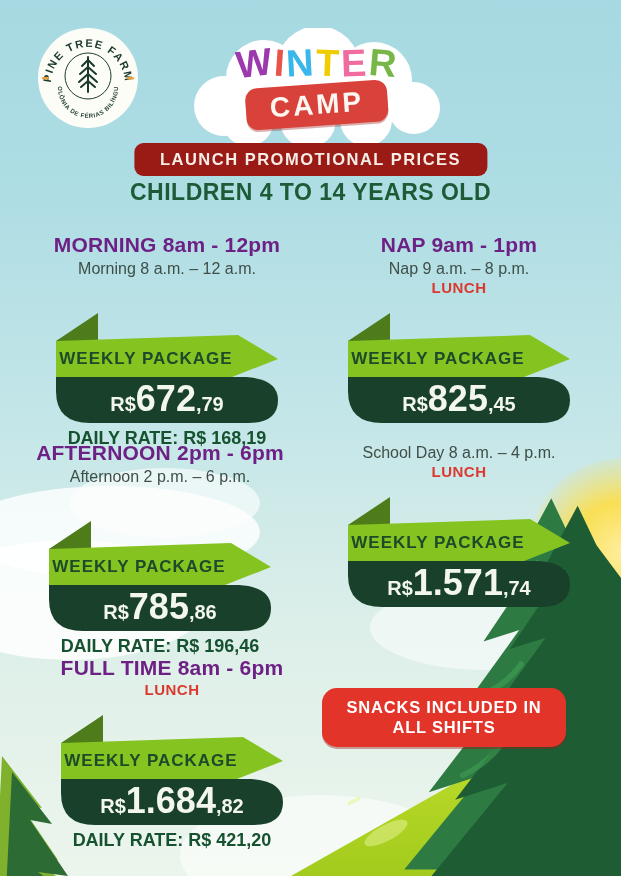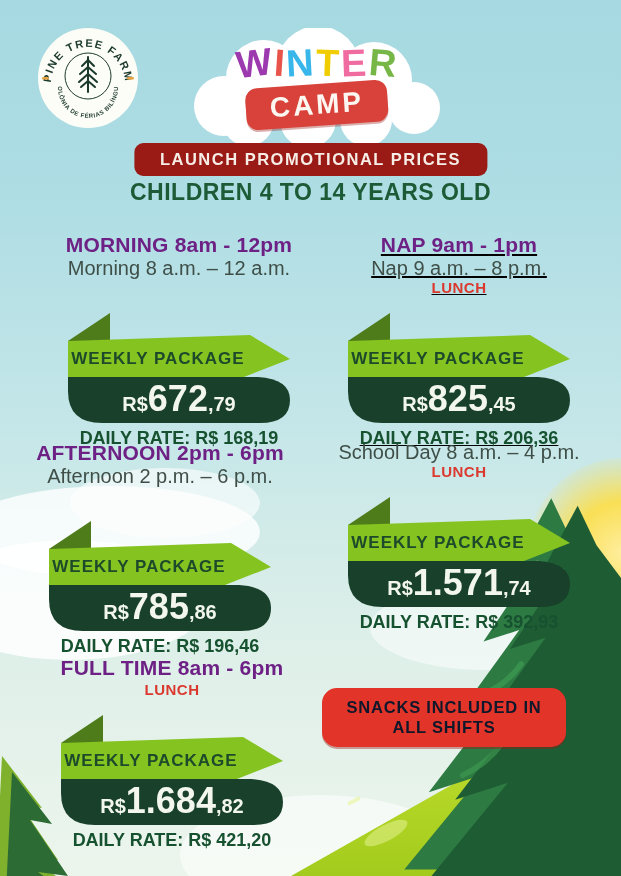--- a/index.html
+++ b/index.html
@@ -37,41 +37,41 @@
   .camp-box{position:absolute;left:50%;top:56px;transform:translateX(-50%) rotate(-4deg);
     background:#d8423a;border-radius:12px;padding:5px 24px;
     color:#fdf7f2;font-weight:bold;font-size:28px;letter-spacing:3px;box-shadow:0 2px 0 rgba(150,30,25,.35);}
   .promo-pill{left:50%;top:143px;transform:translateX(-50%);background:#9a1a15;border-radius:9px;
     padding:7px 26px;color:#f6eee6;font-weight:bold;font-size:16.5px;letter-spacing:1.5px;white-space:nowrap;z-index:4;}
   .main-heading{left:0;top:179px;width:621px;text-align:center;color:#1d5a36;
     font-weight:bold;font-size:23px;letter-spacing:.5px;z-index:4;}
 
   
   .card{position:absolute;width:290px;text-align:center;z-index:3;}
-  .card.p1{left:34px;top:233px;}
-  .card.p2{left:314px;top:233px;text-decoration:underline;}
+  .card.p1{left:22px;top:233px;}
+  .card.p2{left:314px;top:233px;}
   .card.p3{left:15px;top:441px;}
   .card.p4{left:314px;top:441px;}
   .card.p5{left:27px;top:656px;}
   .card h2{margin:0;color:#6e2185;font-size:21px;font-weight:bold;letter-spacing:.2px;line-height:24px;}
-  .card .sub{color:#3f4f48;font-size:20px;line-height:19px;margin-top:2px;}
+  .card .sub{color:#3f4f48;font-size:16px;line-height:19px;margin-top:2px;}
   .card .lunch{color:#db392f;font-size:15px;font-weight:bold;letter-spacing:.5px;line-height:19px;height:19px;}
   .ribbon{display:block;margin:0 auto;width:250px;height:130px;}
   .fold{fill:#4e7c1a;}
   .flag{fill:#84c320;}
   .badge{fill:#18402a;}
   .wk{fill:#1d4a2a;font-family:"Liberation Sans",sans-serif;font-weight:bold;font-size:17px;letter-spacing:1px;}
   .price{fill:#f2f6ec;font-family:"Liberation Sans",sans-serif;font-weight:bold;}
   .cur,.dec{font-size:20px;}
   .amt{font-size:36px;}
   .daily{color:#175230;font-size:18px;font-weight:bold;margin-top:1px;}
 
   
   .snacks{left:322px;top:688px;width:244px;background:#e3342a;border-radius:15px;
-    padding:9px 6px 10px 6px;box-sizing:border-box;text-align:center;color:#0f172a;
+    padding:9px 6px 10px 6px;box-sizing:border-box;text-align:center;color:#ffffff;
     font-weight:bold;font-size:16.5px;letter-spacing:.8px;line-height:20px;z-index:3;
     box-shadow:0 2px 0 rgba(150,25,20,.4);}
 
   
   .arc-text{fill:#1c3a2c;font-family:"Liberation Sans",sans-serif;font-weight:bold;}
 </style>
 </head>
 <body>
 
 <div class="poster">
@@ -172,21 +172,20 @@
     <h2>NAP 9am - 1pm</h2>
     <div class="sub">Nap 9 a.m. – 8 p.m.</div>
     <div class="lunch">LUNCH</div>
     <svg class="ribbon" viewBox="0 0 250 130">
       <polygon class="fold" points="14,44 56,16 56,44"></polygon>
       <polygon class="flag" points="14,44 196,38 236,62 190,80 14,80"></polygon>
       <path class="badge" d="M14,80 L204,80 Q236,82 236,103 Q236,126 206,126 L48,126 Q14,126 14,94 Z"></path>
       <text class="wk" x="104" y="67" text-anchor="middle">WEEKLY PACKAGE</text>
       <text class="price" x="125" y="114" text-anchor="middle"><tspan class="cur">R$</tspan><tspan class="amt">825</tspan><tspan class="dec">,45</tspan></text>
     </svg>
-    <div class="daily">DAILY RATE: R$ 206,36</div>
   </section>
 
   <section class="card p3">
     <h2>AFTERNOON 2pm - 6pm</h2>
     <div class="sub">Afternoon 2 p.m. – 6 p.m.</div>
     <div class="lunch"></div>
     <svg class="ribbon" viewBox="0 0 250 130">
       <polygon class="fold" points="14,44 56,16 56,44"></polygon>
       <polygon class="flag" points="14,44 196,38 236,62 190,80 14,80"></polygon>
       <path class="badge" d="M14,80 L204,80 Q236,82 236,103 Q236,126 206,126 L48,126 Q14,126 14,94 Z"></path>
@@ -199,21 +198,20 @@
   <section class="card p4">
     <div class="sub">School Day 8 a.m. – 4 p.m.</div>
     <div class="lunch">LUNCH</div>
     <svg class="ribbon" viewBox="0 0 250 130">
       <polygon class="fold" points="14,44 56,16 56,44"></polygon>
       <polygon class="flag" points="14,44 196,38 236,62 190,80 14,80"></polygon>
       <path class="badge" d="M14,80 L204,80 Q236,82 236,103 Q236,126 206,126 L48,126 Q14,126 14,94 Z"></path>
       <text class="wk" x="104" y="67" text-anchor="middle">WEEKLY PACKAGE</text>
       <text class="price" x="125" y="114" text-anchor="middle"><tspan class="cur">R$</tspan><tspan class="amt">1.571</tspan><tspan class="dec">,74</tspan></text>
     </svg>
-    <div class="daily">DAILY RATE: R$ 392,93</div>
   </section>
 
   <section class="card p5">
     <h2>FULL TIME 8am - 6pm</h2>
     <div class="lunch">LUNCH</div>
     <svg class="ribbon" viewBox="0 0 250 130">
       <polygon class="fold" points="14,44 56,16 56,44"></polygon>
       <polygon class="flag" points="14,44 196,38 236,62 190,80 14,80"></polygon>
       <path class="badge" d="M14,80 L204,80 Q236,82 236,103 Q236,126 206,126 L48,126 Q14,126 14,94 Z"></path>
       <text class="wk" x="104" y="67" text-anchor="middle">WEEKLY PACKAGE</text>

